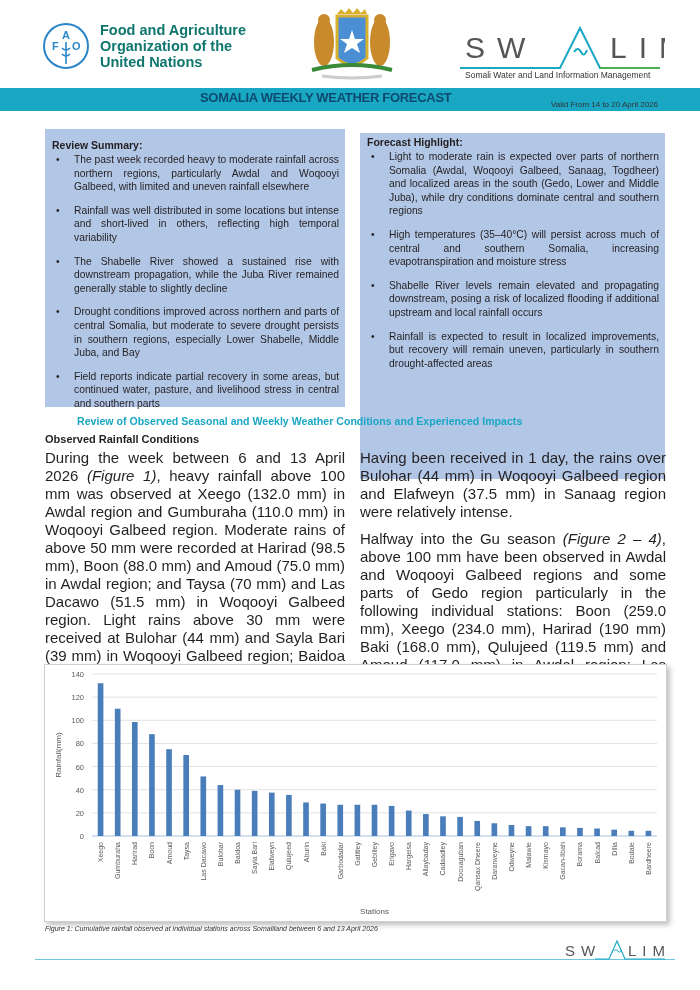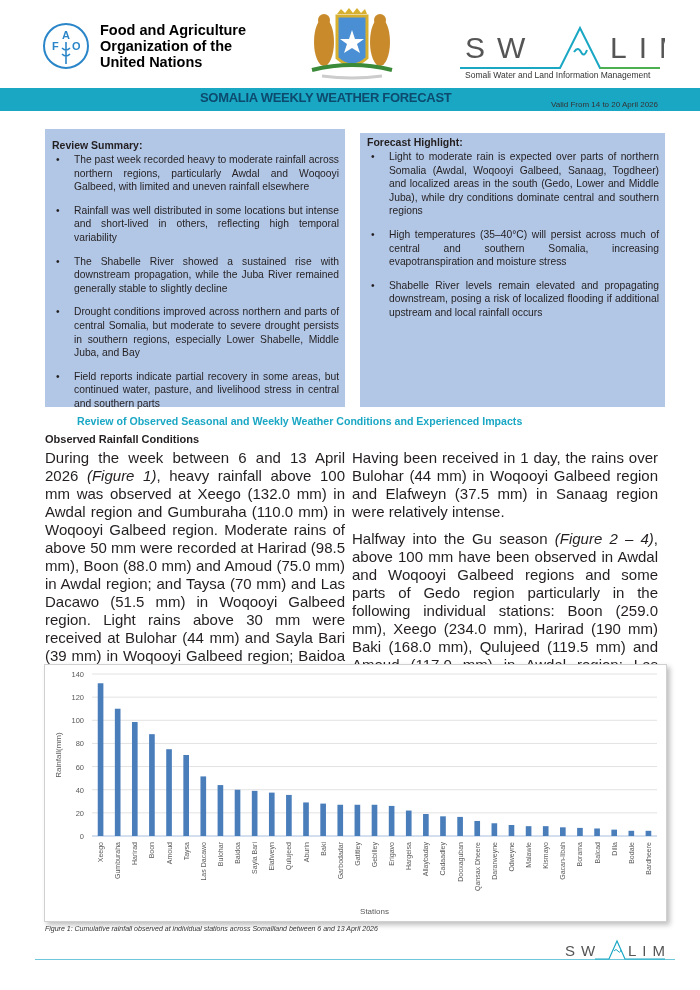--- a/index.html
+++ b/index.html
@@ -1,39 +1,39 @@
 <!DOCTYPE html>
 <html><head>
 <meta charset="utf-8">
 <style>
   * { box-sizing: border-box; margin: 0; padding: 0; }
   body { width: 700px; height: 990px; background: #ffffff; font-family: "Liberation Sans", sans-serif; color: #231f20; position: relative; overflow: hidden; }
   .header { position: absolute; left: 0; top: 0; width: 700px; height: 88px; }
   .fao { position: absolute; left: 42px; top: 22px; display: flex; align-items: center; }
   .fao-logo { width: 48px; height: 48px; }
-  .fao-text { margin-left: 10px; color: #000000; font-weight: bold; font-size: 14.5px; line-height: 16px; }
+  .fao-text { margin-left: 10px; color: #0f766e; font-weight: bold; font-size: 14.5px; line-height: 16px; }
   .crest { position: absolute; left: 297px; top: 8px; width: 110px; height: 76px; }
   .swalim { position: absolute; left: 460px; top: 22px; width: 205px; height: 62px; }
   .swalim-sub { position: absolute; left: 465px; top: 70px; font-size: 8.5px; color: #333; white-space: nowrap; }
   .banner { position: absolute; left: 0; top: 88px; width: 700px; height: 23px; background: #1aa7c4; }
   .banner-title { position: absolute; left: 200px; top: 90px; color: #0c4a6e; font-weight: bold; font-size: 13px; letter-spacing: -0.3px; white-space: nowrap; }
   .valid { position: absolute; right: 42px; top: 100px; font-size: 8px; color: #333; }
   .box { position: absolute; background: #b2c6e6; }
   .box h3 { font-size: 10.5px; font-weight: bold; margin-bottom: 2px; }
   .box ul { list-style: none; }
   .box li { position: relative; padding-left: 22px; font-size: 10.3px; line-height: 13.6px; text-align: justify; margin-bottom: 10px; }
   .box li::before { content: "•"; position: absolute; left: 4px; top: 0; }
   .box-left { left: 45px; top: 129px; width: 300px; height: 278px; padding: 10px 6px 0 7px; }
-  .box-right { left: 360px; top: 133px; width: 305px; height: 274px; padding: 3px 6px 2px 7px; }
+  .box-right { left: 360px; top: 133px; width: 305px; height: 346px; padding: 3px 6px 2px 7px; }
   .sec-title { position: absolute; left: 45px; top: 415px; color: #1aa7c4; font-weight: bold; font-size: 10.6px; white-space: nowrap; padding-left: 32px; }
   .sub-title { position: absolute; left: 45px; top: 433px; font-weight: bold; font-size: 11px; white-space: nowrap; }
   .col { position: absolute; font-size: 15px; line-height: 18px; text-align: justify; }
   .col p { margin-bottom: 9px; }
   .col-left { left: 45px; top: 449px; width: 300px; }
-  .col-right { left: 352px; top: 449px; width: 306px; }
+  .col-right { left: 360px; top: 449px; width: 306px; }
   .chart-frame { position: absolute; left: 44px; top: 664px; width: 623px; height: 258px; border: 1px solid #d0d0d0; background: #fff; box-shadow: 3px 3px 5px rgba(0,0,0,0.25); }
   .chart-svg { position: absolute; left: 0; top: 0; }
   .caption { position: absolute; left: 45px; top: 925px; font-style: italic; font-size: 7px; color: #333; white-space: nowrap; }
   .footer-line { position: absolute; left: 35px; top: 959px; width: 640px; height: 1px; background: #6fc7dc; }
   .footer-logo { position: absolute; left: 565px; top: 938px; width: 100px; height: 24px; }
 </style>
 </head>
 <body>
 
 <div class="header">
@@ -88,20 +88,21 @@
     <li>Field reports indicate partial recovery in some areas, but continued water, pasture, and livelihood stress in central and southern parts</li>
   </ul>
 </div>
 
 <div class="box box-right">
   <h3>Forecast Highlight:</h3>
   <ul>
     <li>Light to moderate rain is expected over parts of northern Somalia (Awdal, Woqooyi Galbeed, Sanaag, Togdheer) and localized areas in the south (Gedo, Lower and Middle Juba), while dry conditions dominate central and southern regions</li>
     <li>High temperatures (35–40°C) will persist across much of central and southern Somalia, increasing evapotranspiration and moisture stress</li>
     <li>Shabelle River levels remain elevated and propagating downstream, posing a risk of localized flooding if additional upstream and local rainfall occurs</li>
+    <li>Rainfall is expected to result in localized improvements, but recovery will remain uneven, particularly in southern drought-affected areas</li>
   </ul>
 </div>
 
 <div class="sec-title">Review of Observed Seasonal and Weekly Weather Conditions and Experienced Impacts</div>
 <div class="sub-title">Observed Rainfall Conditions</div>
 
 <div class="col col-left">
   <p><span>During the week between 6 and 13 April 2026 </span><em>(Figure 1)</em><span>, heavy rainfall above 100 mm was observed at Xeego (132.0 mm) in Awdal region and Gumburaha (110.0 mm) in Woqooyi Galbeed region. Moderate rains of above 50 mm were recorded at Harirad (98.5 mm), Boon (88.0 mm) and Amoud (75.0 mm) in Awdal region; and Taysa (70 mm) and Las Dacawo (51.5 mm) in Woqooyi Galbeed region. Light rains above 30 mm were received at Bulohar (44 mm) and Sayla Bari (39 mm) in Woqooyi Galbeed region; Baidoa (40 mm) in Bay region; Elafweyn (37.5 mm) in Sanaag region and Qulujeed (35.5 mm) in Awdal region.</span></p>
 </div>
 

